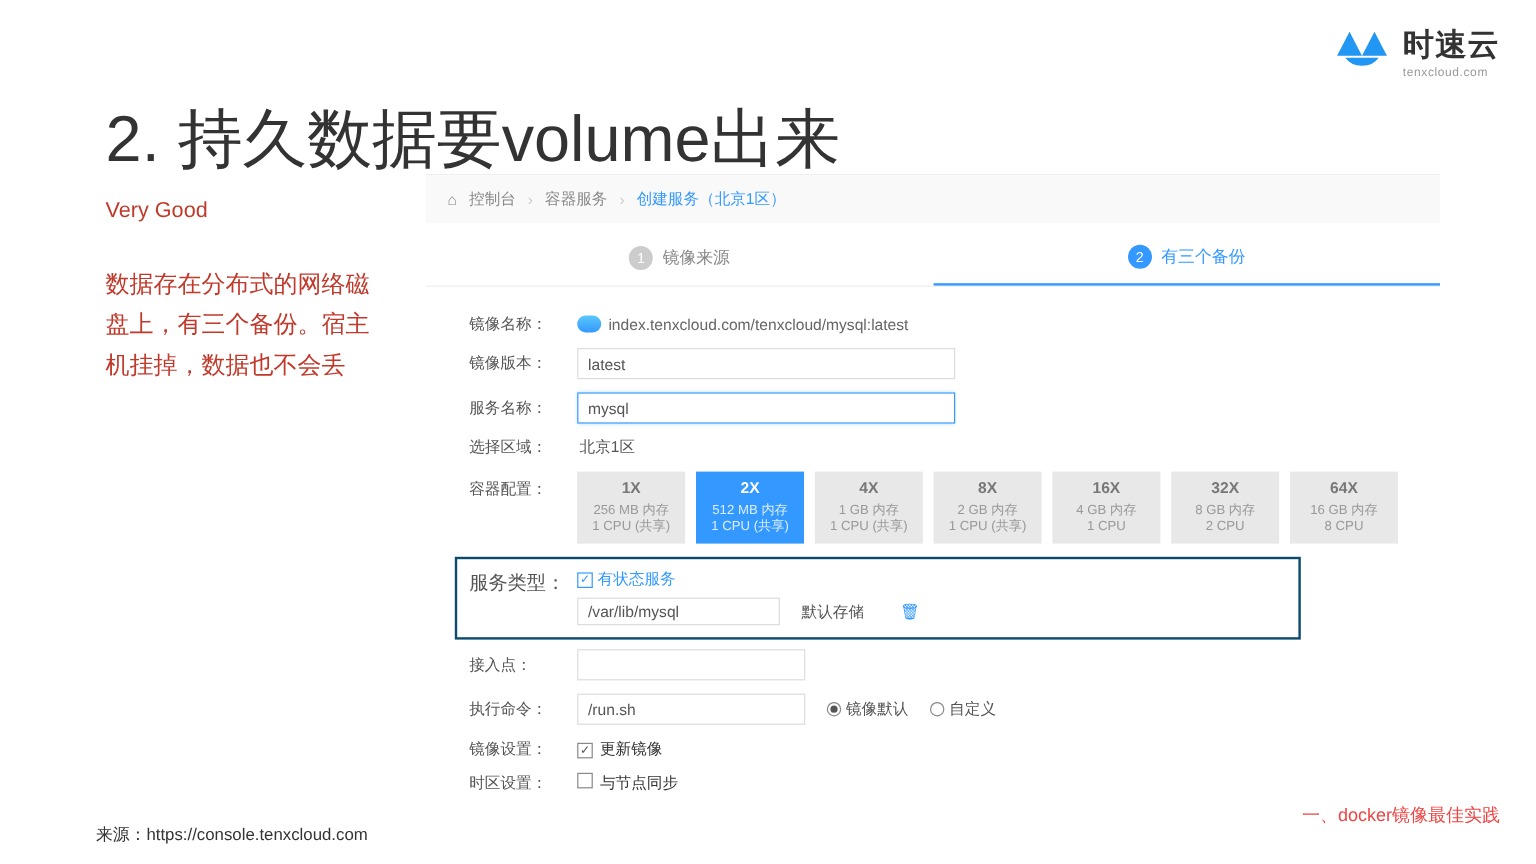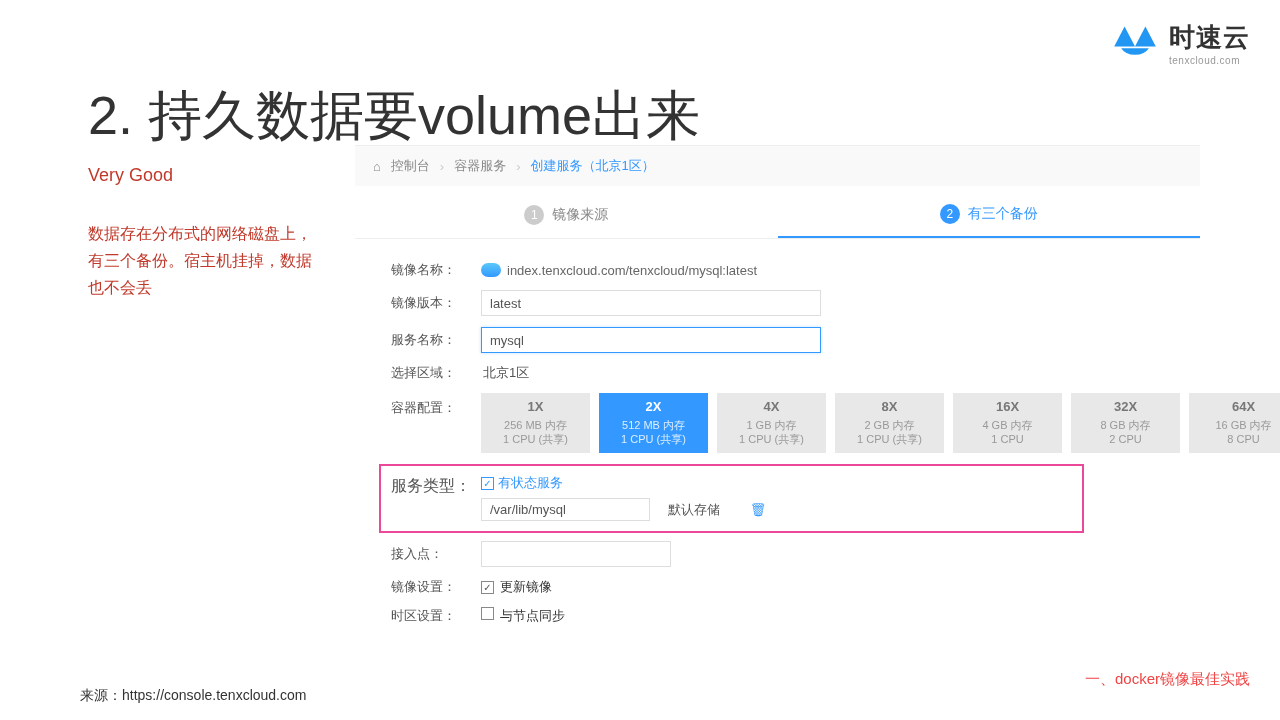--- a/index.html
+++ b/index.html
@@ -5,45 +5,45 @@
 *{box-sizing:border-box;margin:0;padding:0;}
 body{width:1280px;height:720px;background:#fff;font-family:"Microsoft YaHei","Segoe UI",sans-serif;position:relative;overflow:hidden;color:#333;}
 .logo{position:absolute;top:20px;right:30px;display:flex;align-items:center;gap:8px;}
 .logo-icon{width:52px;height:42px;position:relative;}
 .logo-icon svg{width:100%;height:100%;}
 .logo-text{display:flex;flex-direction:column;}
 .logo-main{font-size:26px;font-weight:bold;color:#333;letter-spacing:1px;}
 .logo-sub{font-size:10px;color:#999;letter-spacing:0.5px;}
 .title{position:absolute;top:80px;left:88px;font-size:54px;font-weight:300;color:#333;}
 .subtitle{position:absolute;top:165px;left:88px;font-size:18px;color:#c0392b;}
-.desc{position:absolute;top:220px;left:88px;width:230px;font-size:16px;line-height:1.7;color:#c0392b;}
+.desc{position:absolute;top:220px;left:88px;width:230px;font-size:20px;line-height:1.7;color:#c0392b;}
 .panel{position:absolute;top:145px;left:355px;width:845px;height:540px;background:#fff;border-top:1px solid #eee;}
 .crumb{background:#f9f9f9;height:40px;display:flex;align-items:center;padding:0 18px;font-size:13px;color:#888;gap:10px;}
 .crumb a{color:#3398ff;text-decoration:none;}
 .crumb .sep{color:#ccc;}
 .crumb .home{color:#888;}
 .steps{display:flex;margin:18px 0 12px 0;border-bottom:1px solid #eee;}
 .step{flex:1;text-align:center;padding-bottom:12px;font-size:14px;color:#888;display:flex;align-items:center;justify-content:center;gap:8px;}
 .step .num{width:20px;height:20px;border-radius:50%;background:#ccc;color:#fff;display:inline-flex;align-items:center;justify-content:center;font-size:12px;}
 .step.active{color:#3398ff;border-bottom:2px solid #3398ff;}
 .step.active .num{background:#3398ff;}
 .form{padding:10px 36px 0 36px;}
 .row{display:flex;align-items:center;margin-bottom:11px;font-size:13px;}
 .lbl{width:90px;color:#555;flex-shrink:0;}
 .val-img{display:flex;align-items:center;gap:6px;color:#666;}
 .val-img .cloud{width:20px;height:14px;background:linear-gradient(#5ac8fa,#3398ff);border-radius:50%/70%;}
-.inp{width:340px;height:26px;border:1px solid #ddd;padding:0 8px;font-size:13px;color:#555;}
+.inp{width:315px;height:26px;border:1px solid #ddd;padding:0 8px;font-size:13px;color:#555;}
 .inp.focus{border-color:#3398ff;box-shadow:0 0 3px rgba(51,152,255,0.3);}
 .region{color:#555;padding-left:2px;}
 .tiers{display:flex;gap:9px;}
-.tier{width:109px;height:60px;background:#e8e8e8;text-align:center;padding-top:6px;font-size:13px;color:#777;font-weight:bold;cursor:pointer;}
+.tier{width:90px;height:60px;background:#e8e8e8;text-align:center;padding-top:6px;font-size:13px;color:#777;font-weight:bold;cursor:pointer;}
 .tier .sub{margin-top:4px;font-size:11px;color:#999;font-weight:normal;line-height:1.3;}
 .tier.sel{background:#3398ff;color:#fff;}
 .tier.sel .sub{color:#dceeff;}
-.svc-box{border:2px solid #ec4899;padding:8px 10px 10px 10px;margin-left:-12px;margin-right:80px;margin-bottom:8px;}
+.svc-box{border:2px solid #0c4a6e;padding:8px 10px 10px 10px;margin-left:-12px;margin-right:80px;margin-bottom:8px;}
 .svc-inner{display:flex;align-items:flex-start;}
 .svc-content{flex:1;}
 .chk-line{display:flex;align-items:center;gap:4px;color:#3398ff;font-size:13px;margin-bottom:6px;}
 .chk-box{width:13px;height:13px;border:1px solid #3398ff;display:inline-flex;align-items:center;justify-content:center;font-size:10px;color:#3398ff;}
 .vol-line{display:flex;align-items:center;font-size:13px;color:#555;}
 .vol-path{border:1px solid #ddd;padding:3px 8px;width:169px;}
 .vol-store{margin-left:18px;}
 .trash{margin-left:30px;color:#3398ff;cursor:pointer;}
 .radios{display:flex;gap:18px;margin-left:18px;font-size:13px;color:#555;}
 .radio{display:flex;align-items:center;gap:4px;}
@@ -163,20 +163,34 @@
           </div>
         </div>
       </div>
     </div>
 
     <div class="row">
       <div class="lbl">接入点：</div>
       <input class="inp" style="width: 190px;">
     </div>
     <div class="row">
+      <div class="lbl">执行命令：</div>
+      <input class="inp" style="width: 190px;" value="/run.sh">
+      <div class="radios">
+        <label class="radio">
+            <span class="rdot on"></span>
+            <span>镜像默认</span>
+          </label>
+        <label class="radio">
+            <span class="rdot"></span>
+            <span>自定义</span>
+          </label>
+      </div>
+    </div>
+    <div class="row">
       <div class="lbl">镜像设置：</div>
       <div><span class="chk2">✓</span><span style="font-size:13px;">更新镜像</span></div>
     </div>
     <div class="row">
       <div class="lbl">时区设置：</div>
       <div><span class="chk2"></span><span style="font-size:13px;">与节点同步</span></div>
     </div>
   </div>
 </div>
 

